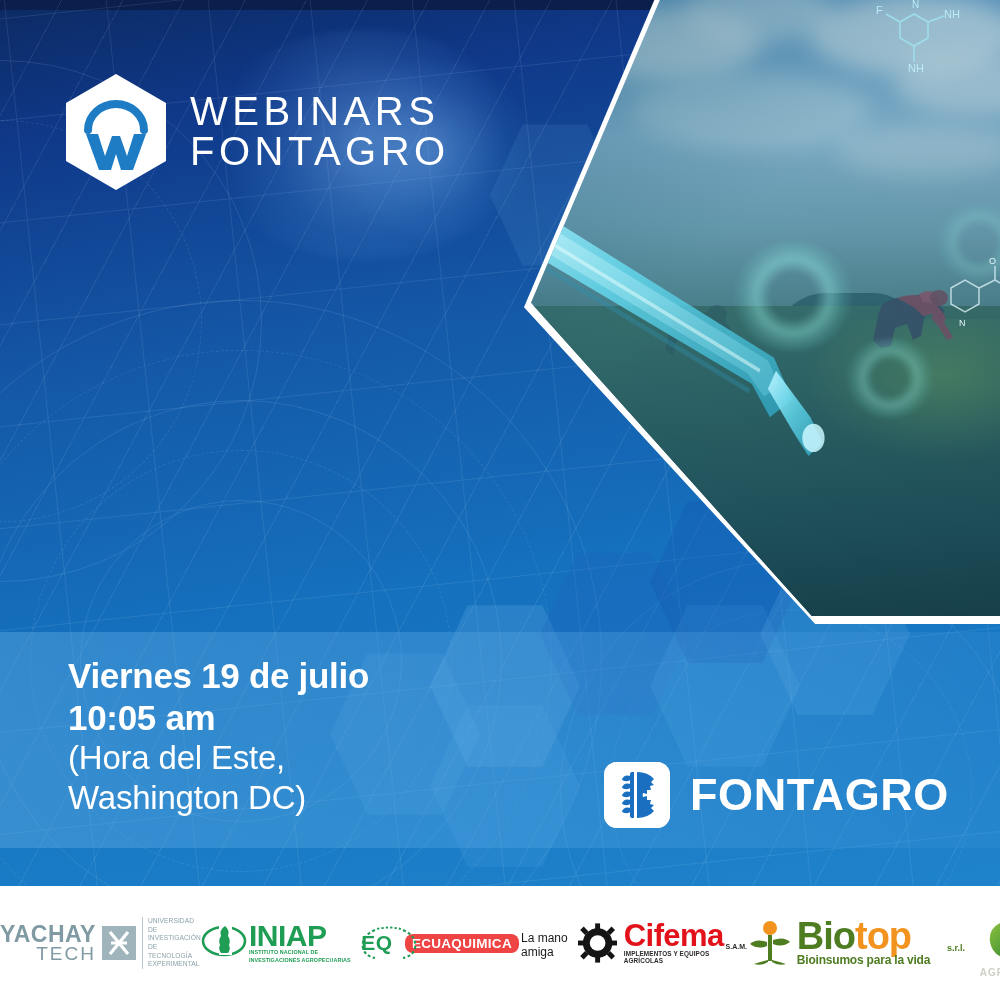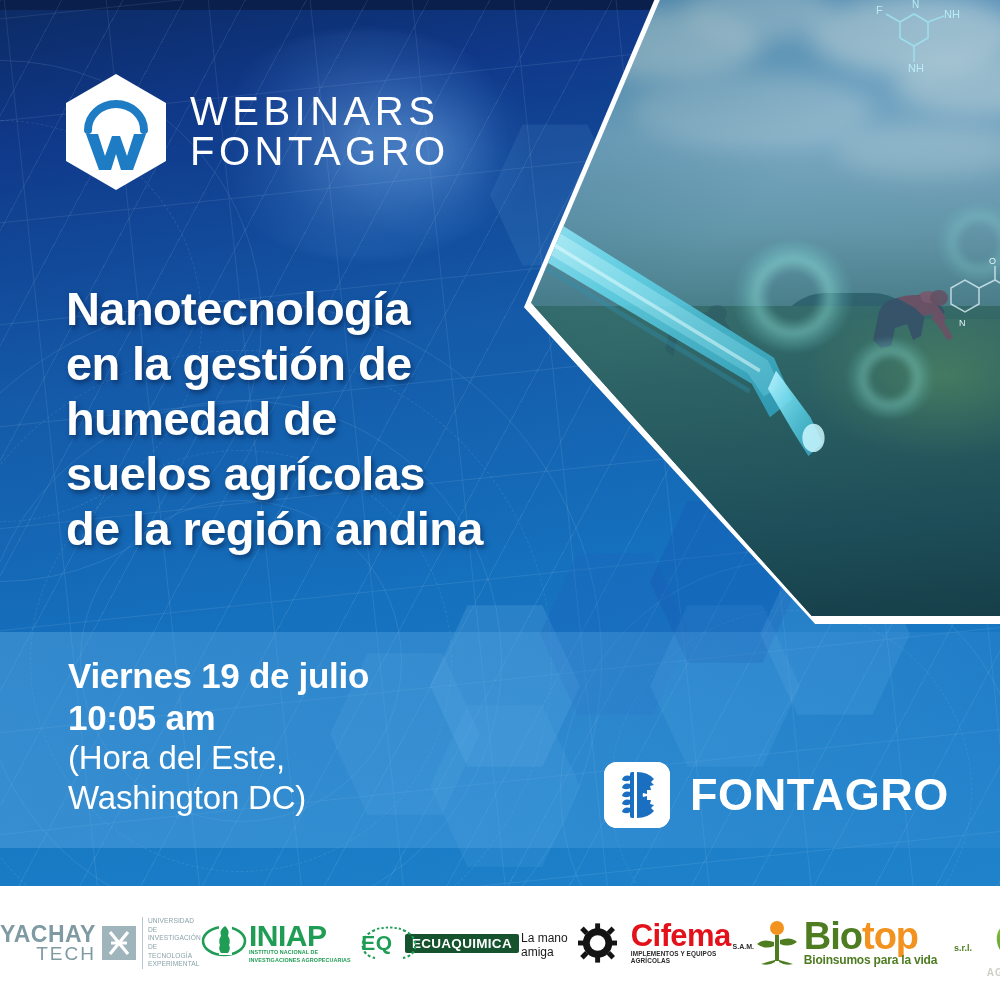--- a/index.html
+++ b/index.html
@@ -137,24 +137,24 @@
   .ysq{width:34px;height:34px;background:#9fb4bb;position:relative;border-radius:2px;}
   .ydesc{color:#8aa2aa;font-size:6.6px;line-height:1.32;border-left:1px solid #b9c8cd;padding-left:5px;letter-spacing:.1px;}
 
   .iniap{flex:0 0 150px;gap:2px;}
   .iniap .word{color:#1f9d55;font-size:30px;font-weight:bold;letter-spacing:-.5px;line-height:.9;}
   .iniap .sub{color:#1f9d55;font-size:5.4px;line-height:1.3;font-weight:bold;letter-spacing:.1px;}
 
   .ecua{flex:0 0 125px;flex-direction:row;gap:2px;}
   .eq-top{position:relative;width:76px;height:34px;display:flex;align-items:center;justify-content:center;}
   .eq-letters{color:#1f9d55;font-size:21px;font-weight:bold;letter-spacing:.5px;}
-  .eq-box{background:#14532d;color:#fff;font-size:13.5px;font-weight:bold;padding:2px 7px;letter-spacing:.3px;border-radius:2px;}
+  .eq-box{background:#ef4444;color:#fff;font-size:13.5px;font-weight:bold;padding:2px 7px;letter-spacing:.3px;border-radius:8px;}
   .eq-tag{color:#1a1a1a;font-size:12px;margin-top:4px;}
 
-  .cifema{flex:0 0 150px;gap:14px;}
+  .cifema{flex:0 0 150px;gap:7px;}
   .cif-word{color:#e3121a;font-size:31px;font-weight:bold;letter-spacing:-.6px;line-height:.92;}
   .cif-sam{color:#2b2b2b;font-size:7px;font-weight:bold;text-align:right;}
   .cif-sub{color:#2b2b2b;font-size:6.4px;font-weight:bold;letter-spacing:.1px;}
 
   .biotop{flex:0 0 195px;gap:5px;}
   .bt-word{line-height:.9;}
   .bt-word .w1{font-size:38px;font-weight:bold;color:#4e7c21;letter-spacing:-1px;}
   .bt-word .w2{font-size:38px;font-weight:bold;color:#f2931f;letter-spacing:-1px;}
   .bt-srl{font-size:9px;font-weight:bold;color:#4e7c21;margin-left:36px;}
   .bt-tag{color:#4e7c21;font-size:12px;font-weight:bold;letter-spacing:-.2px;}
@@ -293,27 +293,20 @@
           <path d="M26 58 A28 26 0 0 1 82 58" fill="none" stroke="#1d7cc4" stroke-width="8" stroke-linecap="round"></path>
           <path d="M24 62 L36 62 L43 84 L50 64 L58 64 L65 84 L72 62 L84 62 L71 98 L59 98 L54 82 L49 98 L37 98 Z" fill="#1d7cc4"></path>
         </svg>
       </div>
       <div class="wtext">
         <div>WEBINARS</div>
         <div>FONTAGRO</div>
       </div>
     </div>
 
-    <div class="title">
-      <div>Nanotecnología</div>
-      <div>en la gestión de</div>
-      <div>humedad de</div>
-      <div>suelos agrícolas</div>
-      <div>de la región andina</div>
-    </div>
 
     <div class="dates">
       <div class="b">Viernes 19 de julio</div>
       <div class="b">10:05 am</div>
       <div class="r">(Hora del Este,</div>
       <div class="r">Washington DC)</div>
     </div>
 
     <div class="fontagro">
       <div class="fg-icon">

